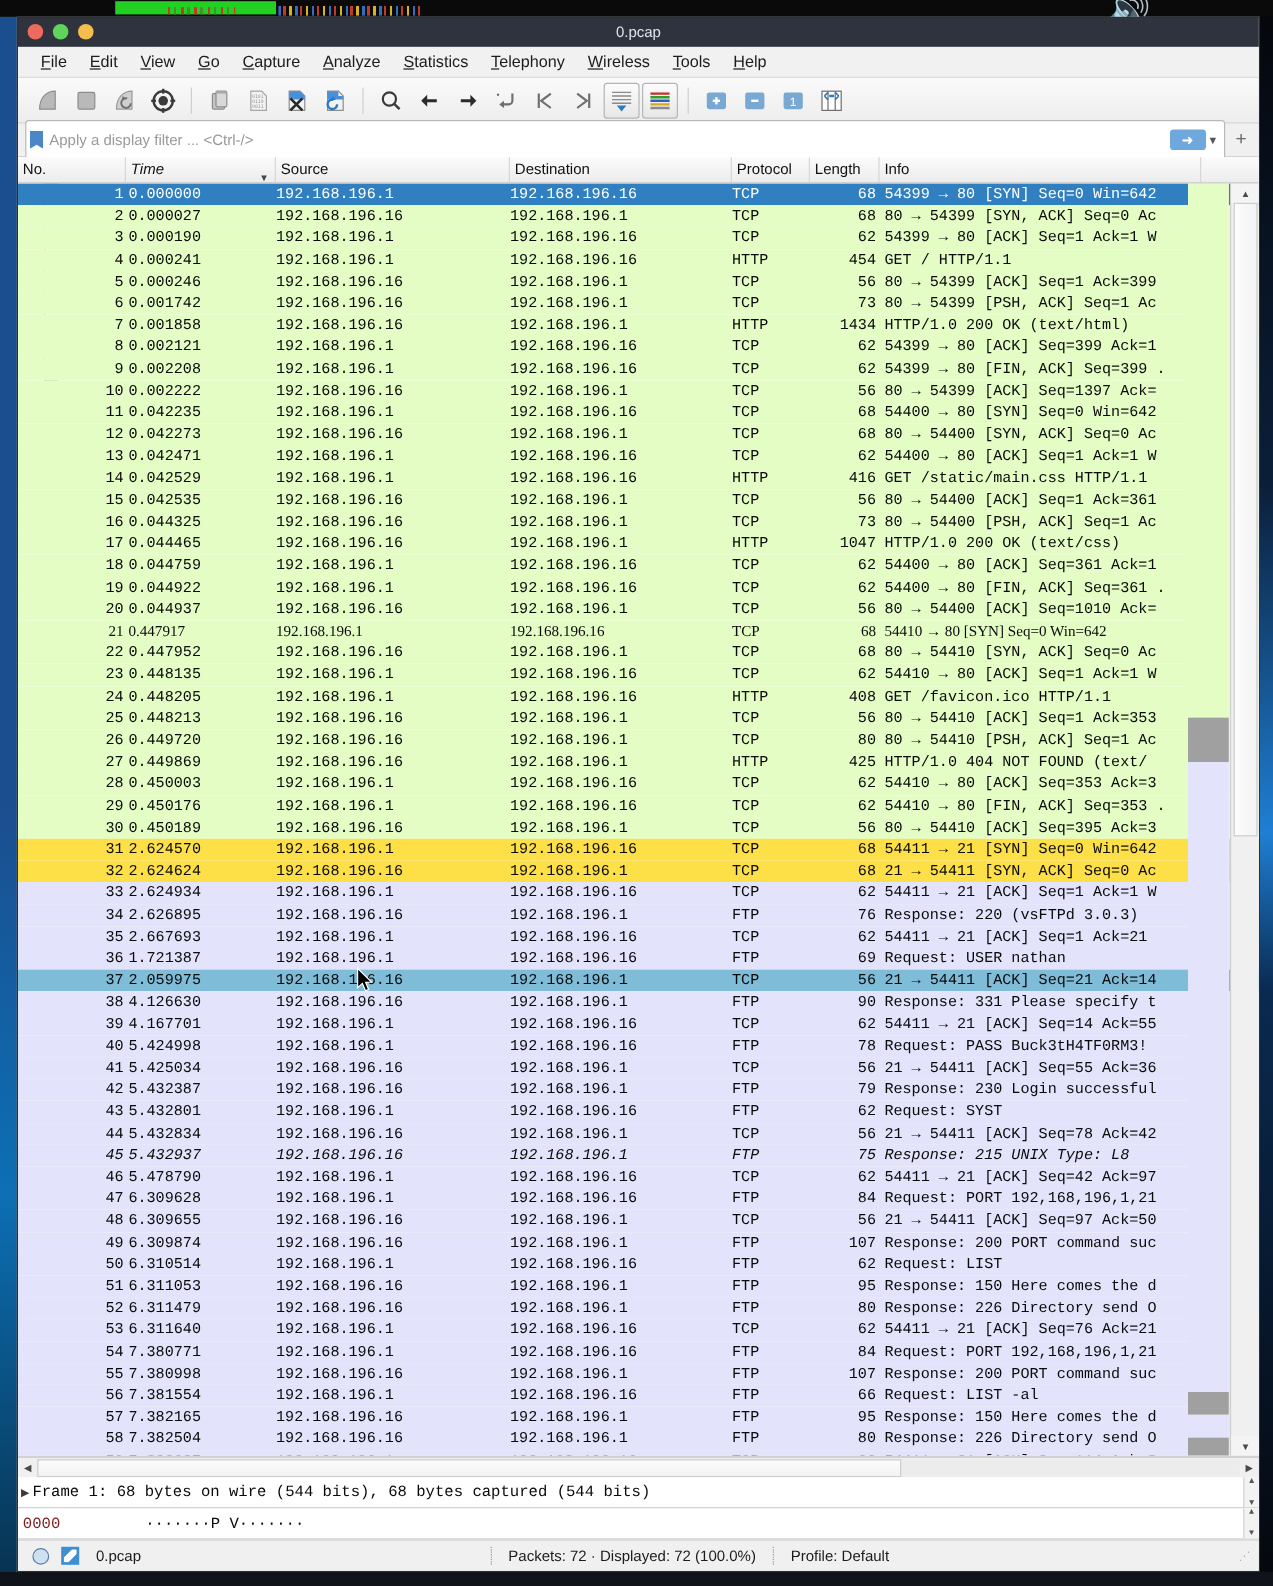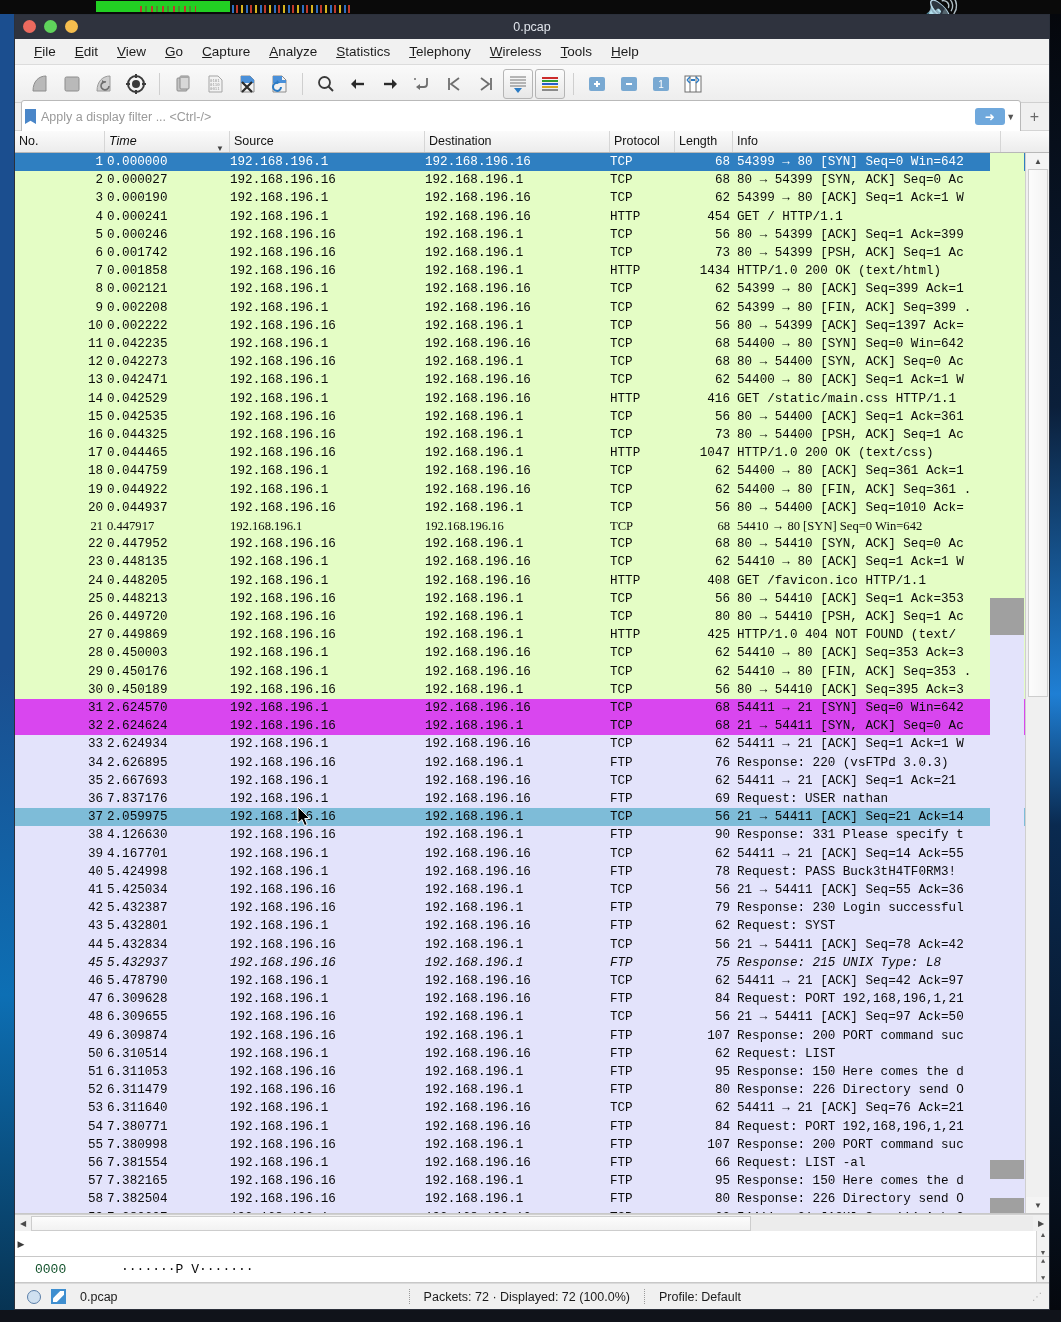--- a/index.html
+++ b/index.html
@@ -114,21 +114,21 @@
   .c-no   { left:0px;   width:88px;  text-align:right; }
   .c-time { left:92px;  width:116px; }
   .c-src  { left:215px; width:192px; }
   .c-dst  { left:410px; width:182px; }
   .c-pro  { left:595px; width:64px; }
   .c-len  { left:655px; width:60px; text-align:right; }
   .c-info { left:722px; width:268px; }
 
   .bg-green  { background:#e4fdc5; }
   .bg-lav    { background:#e3e3fb; }
-  .bg-gray   { background:#d946ef; }
+  .bg-gray   { background:#fde047; }
   .bg-sel    { background:#2f7fc1; color:#ffffff; }
   .bg-selcur { background:#7ebcd8; }
 
   
   #bracket {
     position:absolute; left:22px; top:0px; width:12px; height:165px;
     border-left:1.3px solid #8a8a8a; border-top:1.3px solid #8a8a8a; border-bottom:1.3px solid #8a8a8a;
     pointer-events:none;
   }
 
@@ -157,21 +157,21 @@
   #detail-text { font-family:"Liberation Mono", monospace; font-size:13px; color:#0a0a0a; }
   .mini-vsb { position:absolute; right:0; top:0; width:13px; height:100%; background:#f2f2f2; border-left:1px solid #d3d3d3;
      display:flex; flex-direction:column; justify-content:space-between; align-items:center; font-size:7px; color:#555; }
 
   
   #bytespane {
     flex:none; height:26px; background:#ffffff; border-bottom:1px solid #c8c8c8;
     display:flex; align-items:center; position:relative;
     font-family:"Liberation Mono", monospace; font-size:13px;
   }
-  #bytes-off { color:#14532d; padding-left:20px; width:78px; }
+  #bytes-off { color:#7f1d1d; padding-left:4px; width:78px; }
   #bytes-hex { color:#0a0a0a; letter-spacing:0.2px; }
   #bytes-ascii { color:#0a0a0a; padding-left:28px; }
 
   
   #statusbar {
     flex:none; height:26px; background:#f0f0f0; display:flex; align-items:center;
     font-size:12.5px; color:#1b1b1b; border-top:1px solid #dadada;
   }
   #sb-bubble { width:14px; height:14px; border-radius:50%; border:1.4px solid #5b7fa8; background:#cfe0f0; margin-left:12px; }
   #sb-pencil { margin-left:10px; width:15px; height:15px; background:#3f8fd0; position:relative; }
@@ -717,21 +717,21 @@
           <span class="c-no">35</span>
           <span class="c-time">2.667693</span>
           <span class="c-src">192.168.196.1</span>
           <span class="c-dst">192.168.196.16</span>
           <span class="c-pro">TCP</span>
           <span class="c-len">62</span>
           <span class="c-info">54411 → 21 [ACK] Seq=1 Ack=21 </span>
         </div>
         <div class="prow bg-lav" style="top: 637px; position: absolute; left: 0px; right: 0px;">
           <span class="c-no">36</span>
-          <span class="c-time">7.837176</span>
+          <span class="c-time">1.721387</span>
           <span class="c-src">192.168.196.1</span>
           <span class="c-dst">192.168.196.16</span>
           <span class="c-pro">FTP</span>
           <span class="c-len">69</span>
           <span class="c-info">Request: USER nathan</span>
         </div>
         <div class="prow bg-selcur" style="top: 655.2px; position: absolute; left: 0px; right: 0px;">
           <span class="c-no">37</span>
           <span class="c-time">2.059975</span>
           <span class="c-src">192.168.196.16</span>
@@ -960,20 +960,21 @@
     <div class="hsb-arrow">◀</div>
     <div id="hsb-track">
       <div id="hsb-thumb"></div>
     </div>
     <div class="hsb-arrow">▶</div>
   </div>
 
   <div id="detailpane">
     <div id="detail-splitter"></div>
     <div class="tri">▶</div>
+    <div id="detail-text">Frame 1: 68 bytes on wire (544 bits), 68 bytes captured (544 bits)</div>
     <div class="mini-vsb">
       <span>▲</span>
       <span>▼</span>
     </div>
   </div>
 
   <div id="bytespane">
     <div id="bytes-off">0000</div>
     <div id="bytes-ascii">·······P V·······</div>
     <div class="mini-vsb">

